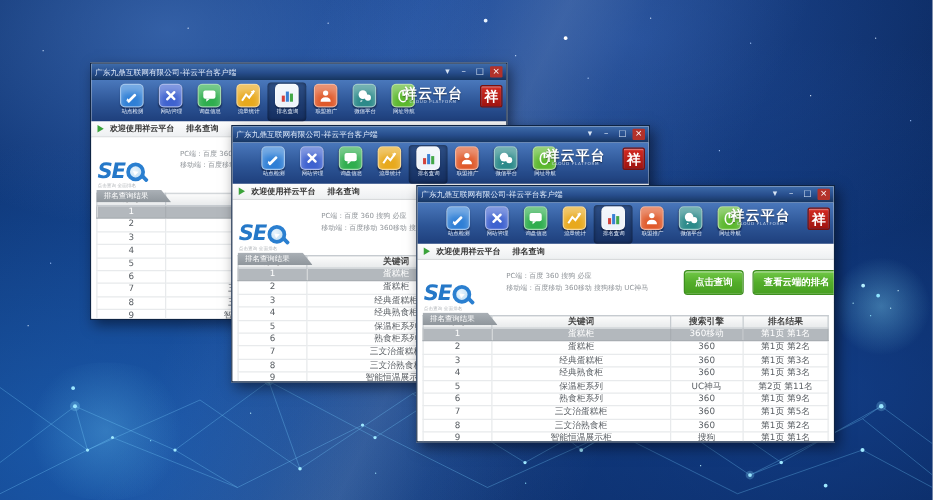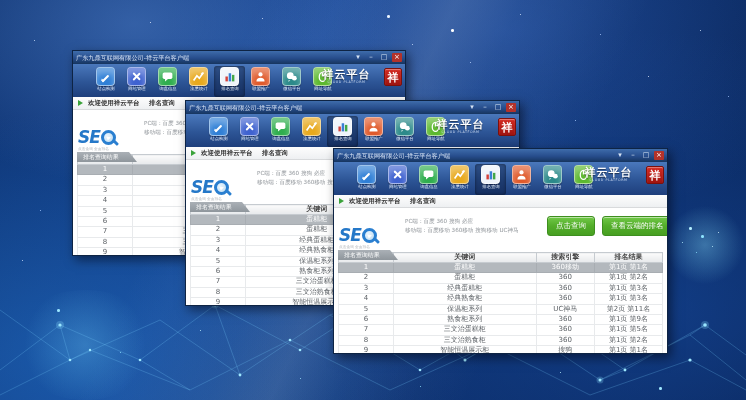--- a/index.html
+++ b/index.html
@@ -84,21 +84,21 @@
   .mag::after { content:""; position:absolute; width:7px; height:3px; background:#2a7fd0;
     right:-6px; bottom:-2px; transform:rotate(45deg); border-radius:1px; }
   .mag::before { content:""; position:absolute; left:3px; top:3px; width:0; height:0;
     border-left:4px solid #fff; border-top:2px solid transparent; border-bottom:2px solid transparent;
     transform:rotate(-20deg); }
   .seocap { color:#b0b4b8; font-size:6px; transform:scale(.62); transform-origin:left top; white-space:nowrap; }
   .engines { margin-left:4px; color:#8f9499; font-size:7px; line-height:9px; }
   .engines div { transform:scale(.8); transform-origin:left center; white-space:nowrap; }
   .btns { margin-left:auto; display:flex; gap:7px; align-items:center; padding-right:2px; }
   .btn-green { background:linear-gradient(180deg,#72c948 0%,#53ad2a 50%,#479f21 100%);
-    border:1px solid #3e8f1f; border-radius:3px; color:#fff; font-size:7.5px; font-weight:normal;
+    border:1px solid #3e8f1f; border-radius:3px; color:#fff; font-size:7.5px; font-weight:bold;
     padding:4px 8px; box-shadow:inset 0 1px 0 rgba(255,255,255,.5); white-space:nowrap; }
   .tabrow { height:10px; flex:0 0 10px; background:#fff; padding-left:4px; }
   .tab { display:inline-block; background:linear-gradient(180deg,#aab0b6,#8f969c);
     color:#fff; font-size:7px; line-height:10px; padding:0 12px 0 6px;
     clip-path:polygon(0 0, calc(100% - 8px) 0, 100% 100%, 0 100%); transform-origin:left top; }
   .tab span { display:inline-block; transform:scale(.85); transform-origin:left center; white-space:nowrap; }
   .tablewrap { flex:1 1 auto; background:#fff; padding:0 4px 3px 4px; overflow:hidden; }
   table { width:100%; border-collapse:collapse; table-layout:fixed; border:1px solid #c6cbd0; }
   th { background:linear-gradient(180deg,#fbfbfb,#e7e9eb); border:1px solid #c6cbd0;
     font-size:7px; font-weight:bold; color:#444; height:9px; line-height:9px; padding:0; }

